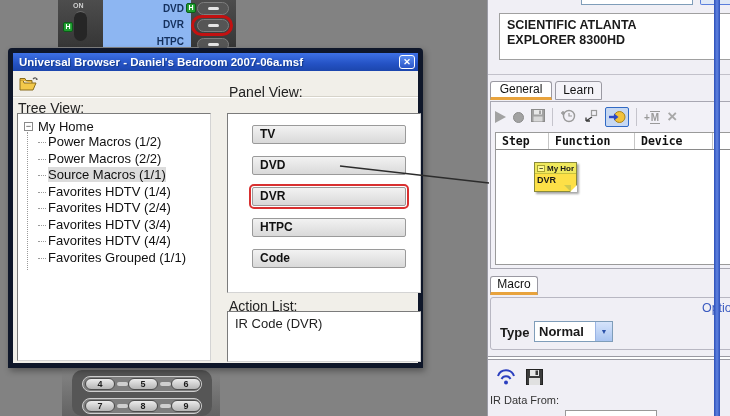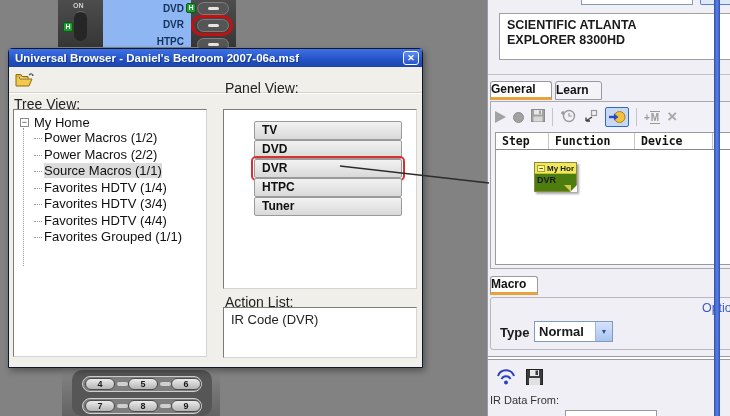--- a/index.html
+++ b/index.html
@@ -30,21 +30,21 @@
   .keypad { position:absolute; left:10px; top:2px; width:140px; height:46px; background:#565656; border-radius:10px; }
   .num-row { position:absolute; left:10px; width:120px; height:16px; border:1px solid #cfcfcf;
     border-radius:8px; background:#7e7e7e; }
   .num-btn { position:absolute; top:1px; width:30px; height:12px; border:1px solid #4c4c4c; border-radius:6px;
     background:linear-gradient(#ececec,#b5b5b5); color:#1d1d1d; font-size:9px; font-weight:bold;
     text-align:center; line-height:11px; }
   .num-link { position:absolute; top:5px; width:11px; height:4px; background:#cfcfcf; border-radius:2px; }
 
   
   .dialog { position:absolute; left:8px; top:48px; width:415px; height:320px; z-index:10;
-    border:1px solid #0f172a; border-radius:4px 4px 0 0; background:#f1efe9;
+    border:5px solid #0f172a; border-radius:4px 4px 0 0; background:#f1efe9;
     box-shadow:2px 3px 6px rgba(0,0,0,.35);text-decoration:underline; }
   .titlebar { position:absolute; left:0; top:0; right:0; height:18px;
     background:linear-gradient(#3e71e6,#2452c4 60%,#1c46ad); display:flex; align-items:center;
     padding:0 3px 0 6px; }
   .titlebar-text { color:#fff; font-size:11.5px; font-weight:bold; text-shadow:1px 1px 1px #143a8a;
     white-space:nowrap; flex:1; }
   .close-btn { width:16px; height:14px; background:linear-gradient(#5a8cf0,#2a55c8); border:1px solid #fff;
     border-radius:3px; color:#fff; font-size:9px; line-height:12px; text-align:center; font-weight:bold; }
   .dlg-toolbar { position:absolute; left:0; top:18px; right:0; height:26px; display:flex; align-items:center;
     padding-left:6px; border-bottom:1px solid #d6d3ca; box-shadow:0 1px 0 #fff; }
@@ -56,59 +56,59 @@
   .expand-box { width:9px; height:9px; border:1px solid #8a8a8a; background:#fff; font-size:9px;
     line-height:7px; text-align:center; color:#333; flex:0 0 auto; }
   .tree-children { list-style:none; margin:0; padding:0 0 0 11px; position:relative; }
   .tree-children::before { content:""; position:absolute; left:3px; top:-2px; height:138px;
     border-left:1px dotted #9a9a9a; }
   .tree-children li { position:relative; padding-left:13px; line-height:16.5px; white-space:nowrap; }
   .tree-children li::before { content:""; position:absolute; left:3px; top:8px; width:8px;
     border-top:1px dotted #9a9a9a; }
   .tree-children li.selected span { background:#dcdcdc; }
   .panel-box { position:absolute; left:214px; top:60px; width:194px; height:180px; }
-  .pv-buttons { display:flex; flex-direction:column; gap:0; padding:11px 14px 0 30px; }
+  .pv-buttons { display:flex; flex-direction:column; gap:12px; padding:11px 14px 0 24px; }
   .pv-btn { height:19px; background:linear-gradient(#f2f2f2,#d9d9d9); border:1px solid #9a9a9a;
     border-radius:2px; font-size:12px; font-weight:bold; color:#111; padding-left:7px; line-height:17px; }
   .pv-btn.hl { outline:2px solid #d83030; outline-offset:1px; }
   .action-box { position:absolute; left:214px; top:258px; width:194px; height:51px; }
   .action-item { font-size:13px; color:#222; padding:4px 0 0 7px; }
 
   
   .rpanel { position:absolute; left:443px; top:0; width:271px; height:416px; background:#f0eff5;
     border-left:1px solid #9b9ba5; z-index:5; font-size:12px; color:#1a1a1a;margin-left:44px; }
   .partial-field { position:absolute; left:93px; top:0; width:112px; height:5px; background:#fff;
     border:1px solid #7f9db9; border-top:none; }
   .partial-btn { position:absolute; left:212px; top:0; width:38px; height:5px; background:#dfe8f6;
     border:1px solid #5a7edc; border-top:none; border-radius:0 0 2px 2px; }
   .device-box { position:absolute; left:11px; top:13px; width:250px; height:47px; background:#fff;
     border:1px solid #a0a0a0; padding:4px 7px; font-weight:bold; font-size:12.5px; line-height:15px; }
   .hline { position:absolute; left:0; top:74px; width:271px; border-top:1px solid #c2c1ca; }
   .tab { position:absolute; height:19px; border:1px solid #9a99a2; border-radius:3px 3px 0 0;
-    background:#f4f3f8; font-weight:bold; font-size:12px; text-align:left; line-height:16px; color:#111; }
+    background:#f4f3f8; font-weight:normal; font-size:12px; text-align:center; line-height:16px; color:#111; }
   .tab.active { background:#fff; border-bottom:3px solid #e8a33d; line-height:14px; }
   .groupbox { position:absolute; left:2px; top:101px; width:266px; height:168px; border:1px solid #a8a7b2;
     background:#f2f1f7; }
   .etoolbar { position:absolute; left:4px; top:3px; height:24px; display:flex; align-items:center; gap:7px; }
   .tb-sep { width:1px; height:18px; background:#c5c4cc; }
   .tb-play { width:0; height:0; border-left:11px solid #a2a2a2; border-top:6px solid transparent;
     border-bottom:6px solid transparent; }
   .tb-rec { width:11px; height:11px; border-radius:50%; background:#a2a2a2; border:1px solid #8c8c8c; }
   .tb-active { width:24px; height:20px; background:#c7d8f2; border:1px solid #316ac5; border-radius:2px;
     display:flex; align-items:center; justify-content:center; }
   .tb-addm { color:#9a9a9a; font-size:10px; font-weight:bold; display:flex; align-items:center; }
   .tb-addm .m { border-top:1px solid #9a9a9a; border-bottom:1px solid #9a9a9a; padding:0 1px; }
   .tb-del { color:#a8a8a8; font-size:17px; font-weight:bold; line-height:14px; }
   .steps-table { position:absolute; left:4px; top:30px; width:256px; height:133px; background:#fff;
     border:1px solid #9a9a9a; }
   .steps-header { display:flex; height:17px; border-bottom:1px solid #8a8a8a; align-items:center;
     font-family:"DejaVu Sans Mono",monospace; font-weight:bold; font-size:11.5px; color:#111; }
   .steps-header div { border-right:1px solid #c6c6c6; height:100%; line-height:16px; padding-left:6px; }
   .col-step { width:53px; } .col-func { width:86px; } .col-dev { width:78px; } .col-rest { flex:1; border-right:none!important; }
-  .note { position:absolute; left:46px; top:162px; width:43px; height:30px; background:#4d7c0f;
+  .note { position:absolute; left:46px; top:162px; width:43px; height:30px; background:#fde047;
     border:1px solid #8a8a3a; box-shadow:1.5px 1.5px 2px rgba(0,0,0,.35); z-index:60; }
   .note-header { height:11px; background:#efe85c; border-bottom:1px solid #c8c23e; display:flex;
     align-items:center; gap:2px; padding:0 2px; font-size:8px; font-weight:bold; overflow:hidden; white-space:nowrap; }
   .note-minus { width:8px; height:7px; background:#fdf98f; border:1px solid #a8a232; font-size:7px;
     line-height:5px; text-align:center; flex:0 0 auto; }
   .note-body { font-size:9px; font-weight:bold; padding:1px 0 0 2px; }
   .note-fold-w { position:absolute; right:-1px; bottom:-1px; width:0; height:0;
     border-left:7px solid transparent; border-bottom:7px solid #fff; }
   .note-fold-d { position:absolute; right:5px; bottom:-1px; width:0; height:0;
     border-bottom:7px solid transparent; border-right:7px solid #cfc94e; }
@@ -197,34 +197,35 @@
       <div class="tree">
         <div class="tree-root">
           <span class="expand-box">−</span>
           <span>My Home</span>
         </div>
         <ul class="tree-children">
           <li><span>Power Macros (1/2)</span></li>
           <li><span>Power Macros (2/2)</span></li>
           <li class="selected"><span>Source Macros (1/1)</span></li>
           <li><span>Favorites HDTV (1/4)</span></li>
+          <li><span>Favorites HDTV (2/4)</span></li>
           <li><span>Favorites HDTV (3/4)</span></li>
           <li><span>Favorites HDTV (4/4)</span></li>
           <li><span>Favorites Grouped (1/1)</span></li>
         </ul>
       </div>
     </div>
 
     <div class="panel-box sunken">
       <div class="pv-buttons">
         <div class="pv-btn">TV</div>
         <div class="pv-btn">DVD</div>
         <div class="pv-btn hl">DVR</div>
         <div class="pv-btn">HTPC</div>
-        <div class="pv-btn">Tuner</div>
+        <div class="pv-btn">Code</div>
       </div>
     </div>
 
     <span class="dlg-label" style="left:216px; top:245px;">Action List:</span>
     <div class="action-box sunken">
       <div class="action-item">IR Code (DVR)</div>
     </div>
   </div>
 
   <div class="rpanel">

